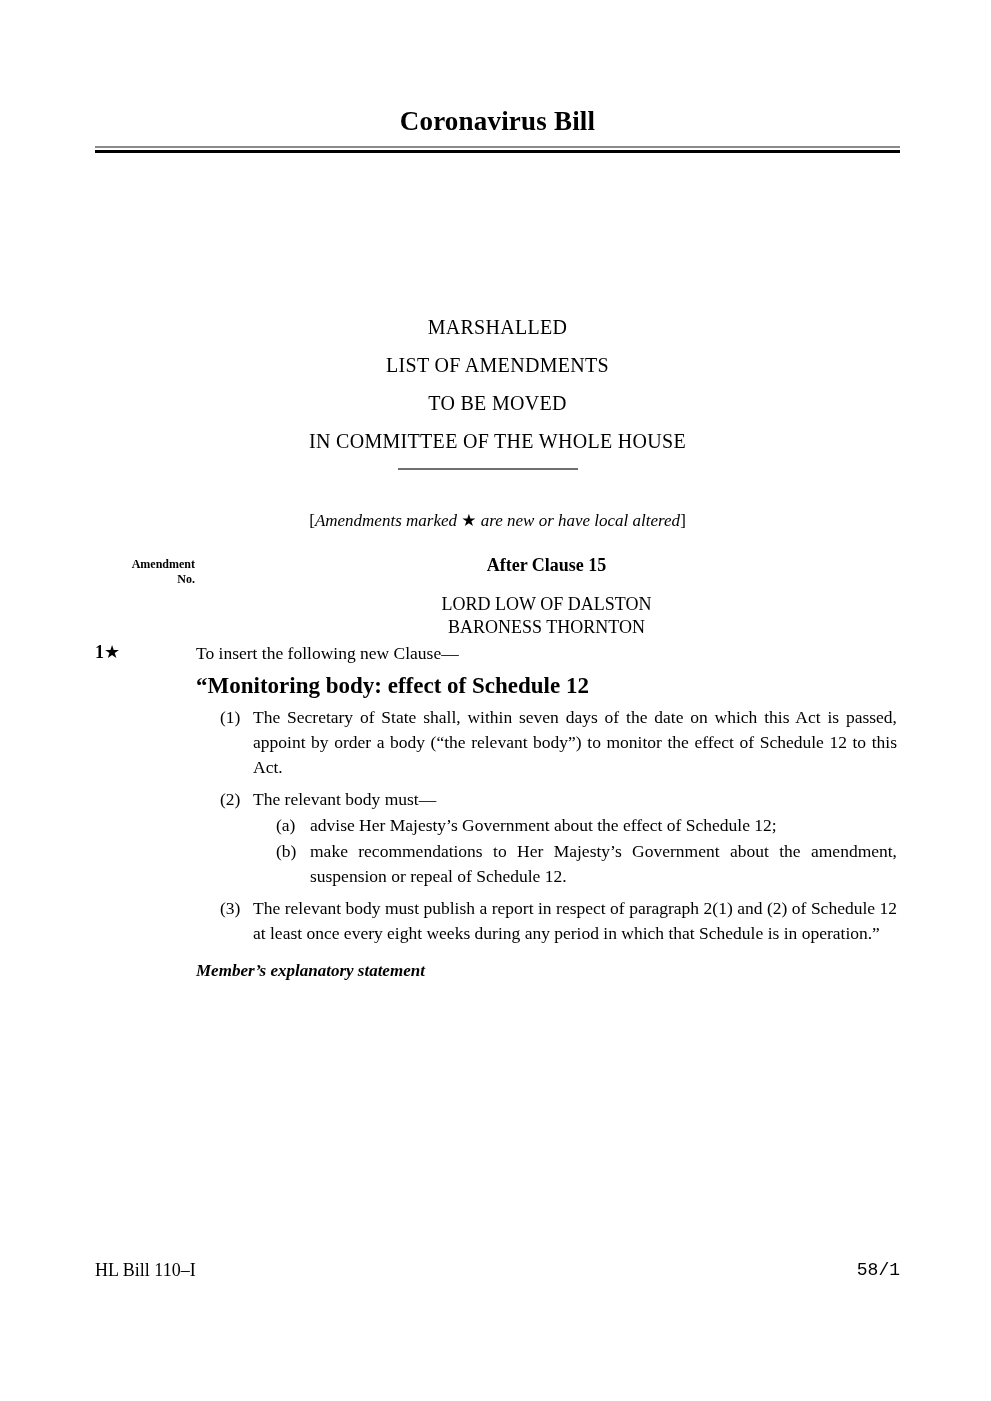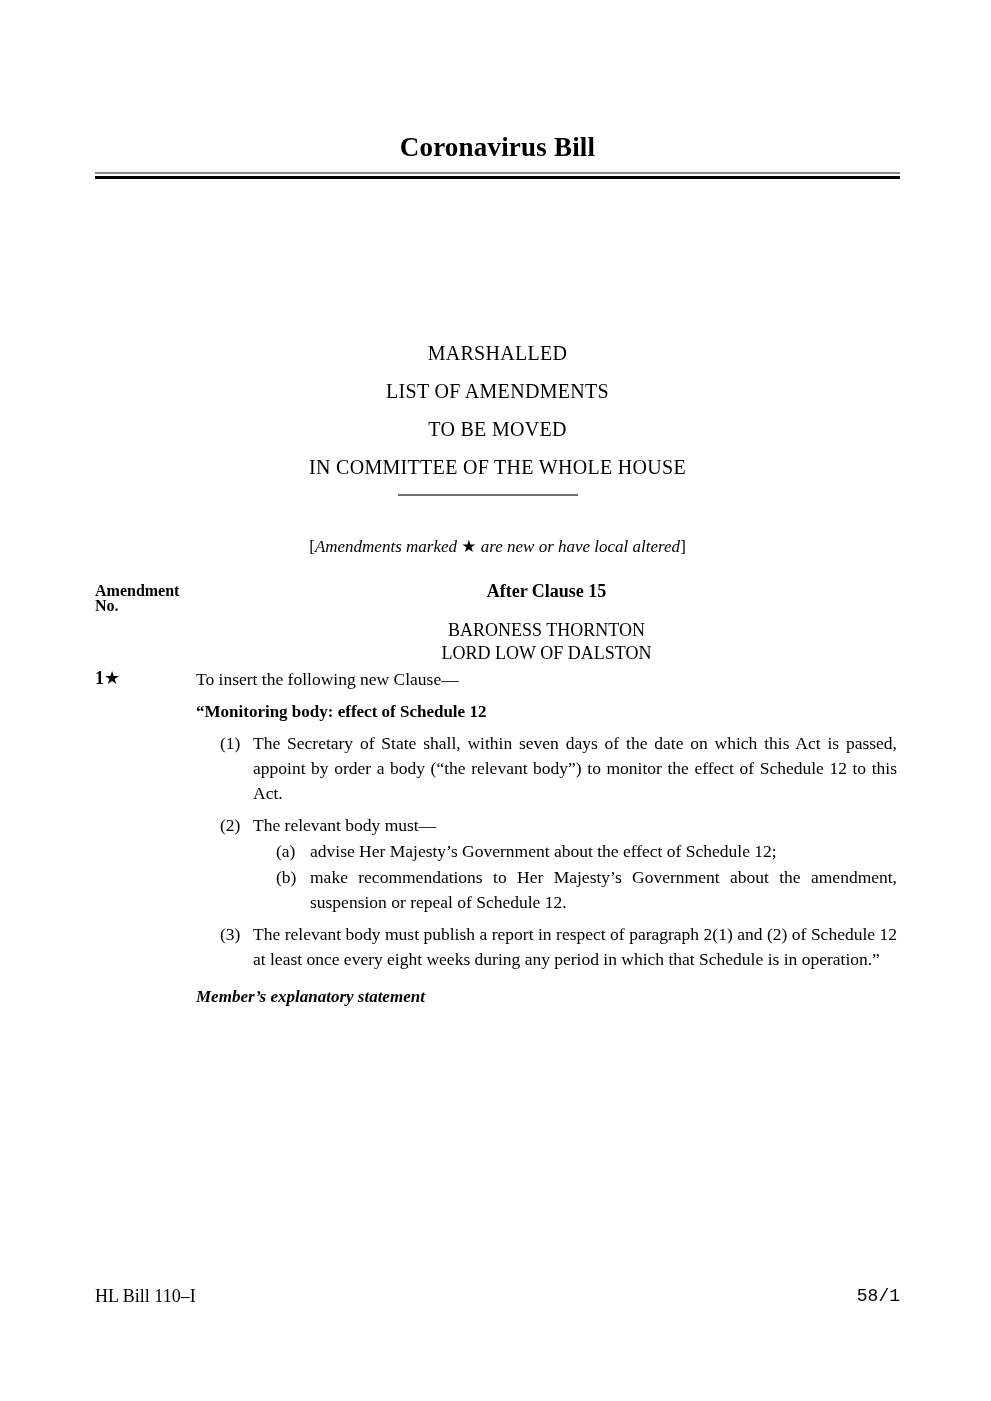--- a/index.html
+++ b/index.html
@@ -14,21 +14,20 @@
     font-family: "Liberation Serif", "DejaVu Serif", serif;
     color: #000000;
     overflow: hidden;
   }
 
   .page {
     position: absolute;
     left: 0; top: 0;
     width: 991px;
     height: 1107px;
-    margin-top: 26px;
   }
 
   
   .doc-title {
     position: absolute;
     left: 95px;
     top: 106px;
     width: 805px;
     text-align: center;
     font-size: 27px;
@@ -87,23 +86,24 @@
   }
   .star-note i { font-style: italic; }
   .star-note .star { font-style: normal; }
 
   
   .amend-no-label {
     position: absolute;
     left: 95px;
     top: 557px;
     width: 100px;
-    font-size: 16px;
+    font-size: 12px;
     font-weight: bold;
     line-height: 15px;
+    text-align: right;
   }
 
   
   .after-clause {
     position: absolute;
     left: 196px;
     top: 555px;
     width: 701px;
     text-align: center;
     font-size: 18px;
@@ -135,21 +135,21 @@
     left: 196px;
     top: 641px;
     width: 701px;
     font-size: 17.5px;
   }
   .lead-line {
     line-height: 25px;
   }
   .clause-title {
     font-weight: bold;
-    font-size: 17px;
+    font-size: 23px;
     line-height: 25px;
     margin-top: 7px;
   }
 
   .para {
     position: relative;
     margin-top: 7px;
     padding-left: 57px;
     text-align: justify;
     line-height: 25px;
@@ -243,22 +243,22 @@
   </div>
 
   <div class="amend-no-label">
     <div>Amendment</div>
     <div>No.</div>
   </div>
 
   <div class="after-clause">After Clause 15</div>
 
   <div class="sponsors">
+    <div>LORD LOW OF DALSTON</div>
     <div>BARONESS THORNTON</div>
-    <div>LORD LOW OF DALSTON</div>
   </div>
 
   <div class="amend-num"><span>1</span><span class="star">★</span></div>
 
   <div class="body-col">
 
     <div class="lead-line">To insert the following new Clause—</div>
 
     <div class="clause-title">“Monitoring body: effect of Schedule 12</div>
 

